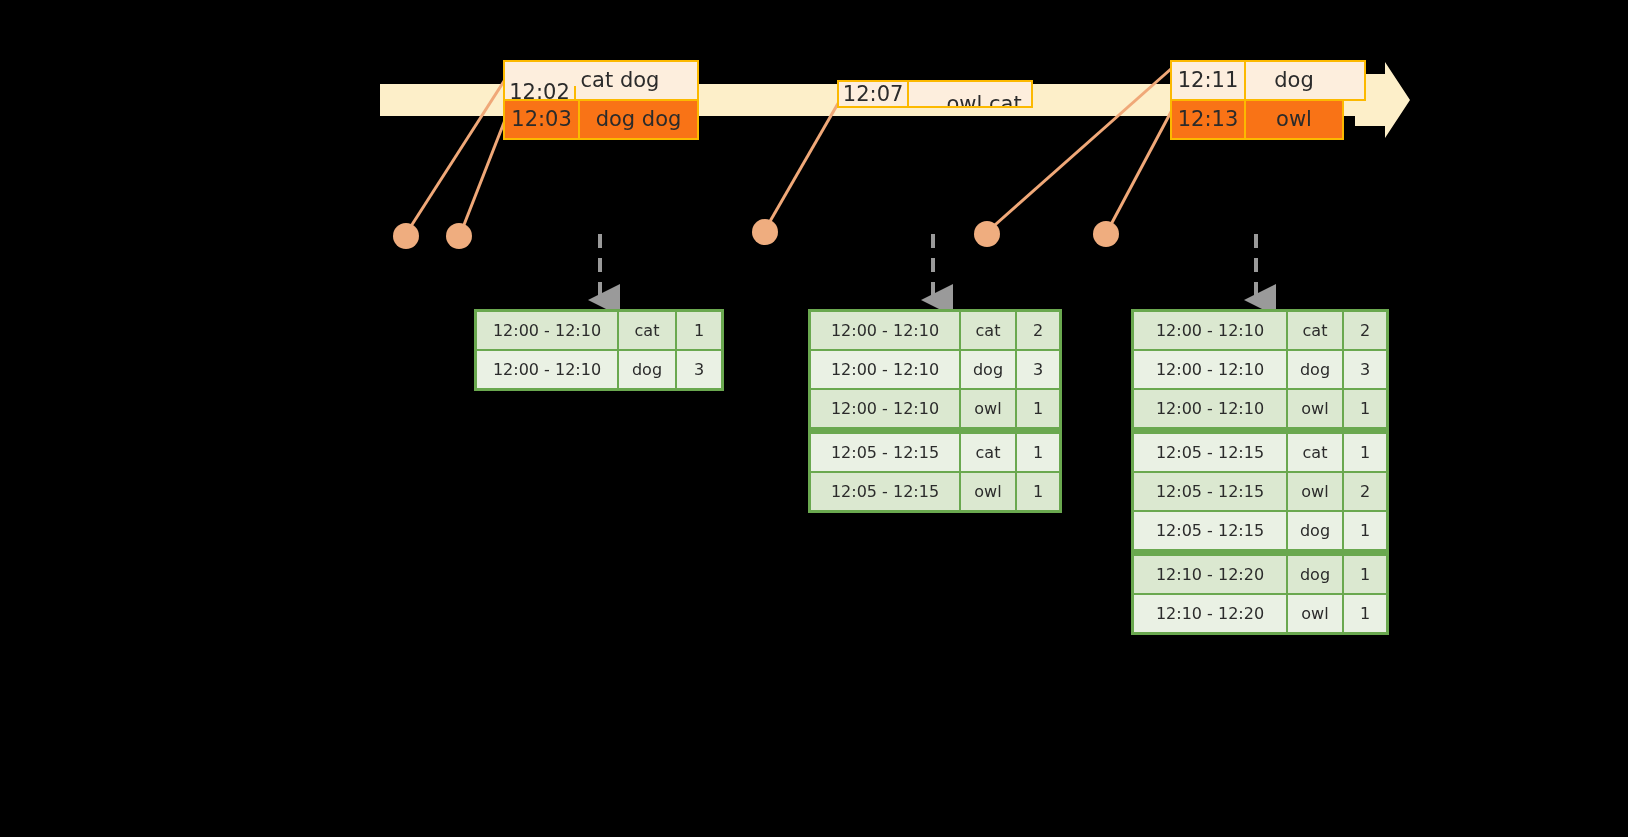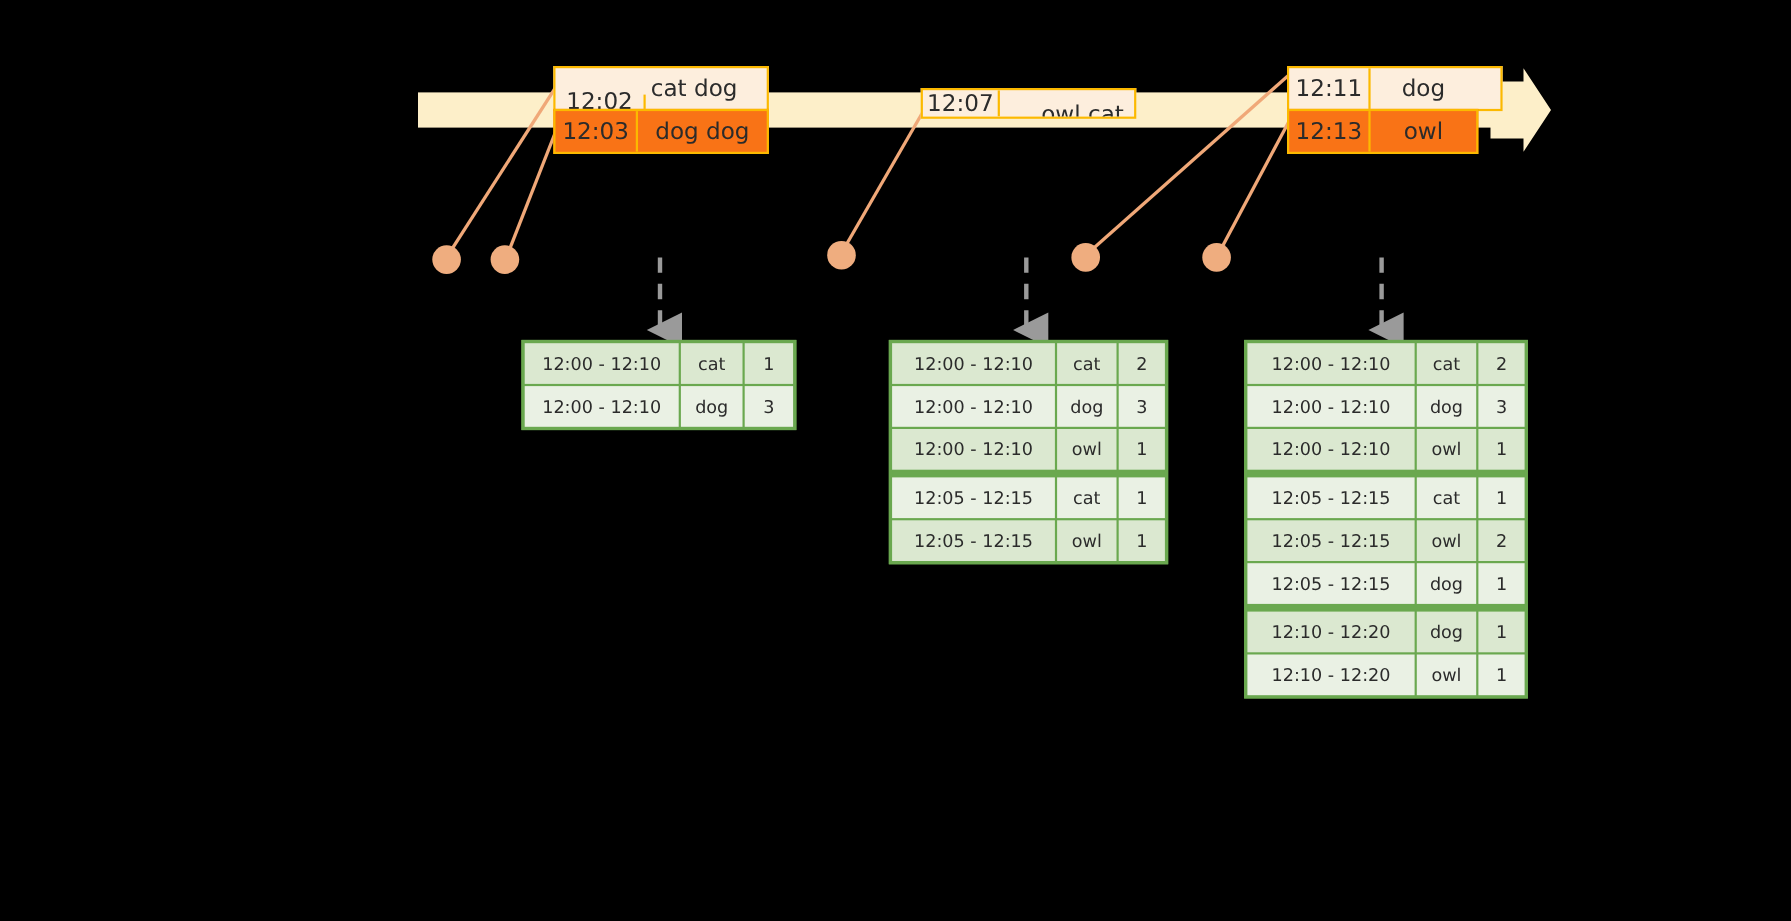--- a/index.html
+++ b/index.html
@@ -103,21 +103,21 @@
         <path d="M0,1 L8,1 L4,9 z" fill="#9a9a9a"></path>
       </marker>
     </defs>
     <line x1="600" y1="234" x2="600" y2="300" stroke="#9a9a9a" stroke-width="4" stroke-dasharray="14,10" marker-end="url(#ahead)"></line>
     <line x1="933" y1="234" x2="933" y2="300" stroke="#9a9a9a" stroke-width="4" stroke-dasharray="14,10" marker-end="url(#ahead)"></line>
     <line x1="1256" y1="234" x2="1256" y2="300" stroke="#9a9a9a" stroke-width="4" stroke-dasharray="14,10" marker-end="url(#ahead)"></line>
   </svg>
 
   <div class="ev-stack" style="left:503px; top:60px;">
     <div class="event-box" style="width:196px;height:41px;">
-      <div class="ev-time" style="width:82px;margin-top:24px;">12:02</div>
+      <div class="ev-time" style="width:71px;margin-top:24px;">12:02</div>
       <div class="ev-payload" style="width:88px;">cat dog</div>
     </div>
     <div class="event-box alt" style="width:196px;height:41px;margin-top:-2px;">
       <div class="ev-time" style="width:82px;">12:03</div>
       <div class="ev-payload" style="width:128px;">dog dog</div>
     </div>
   </div>
 
   <div class="ev-stack" style="left:837px; top:80px;">
     <div class="event-box" style="width:196px;height:28px;gap:28px;">

